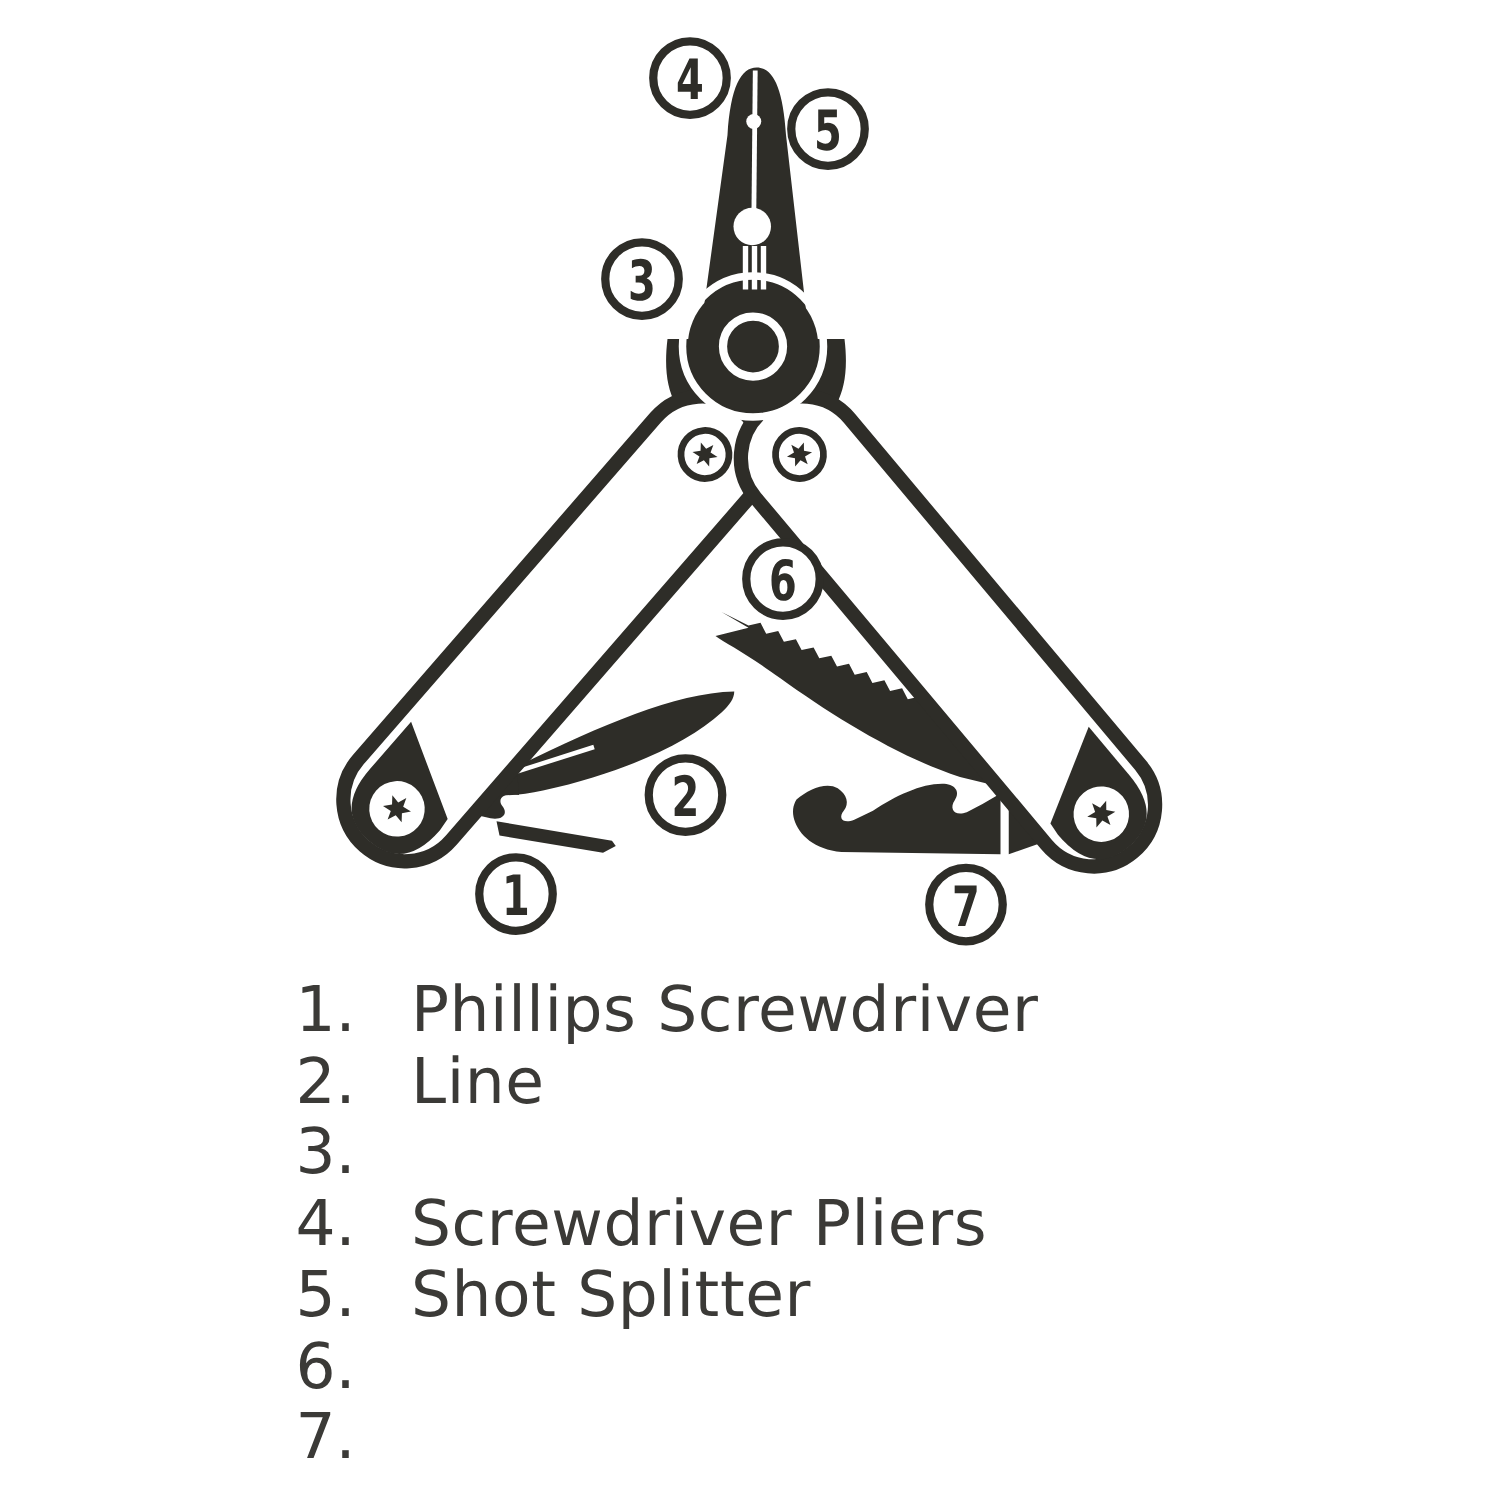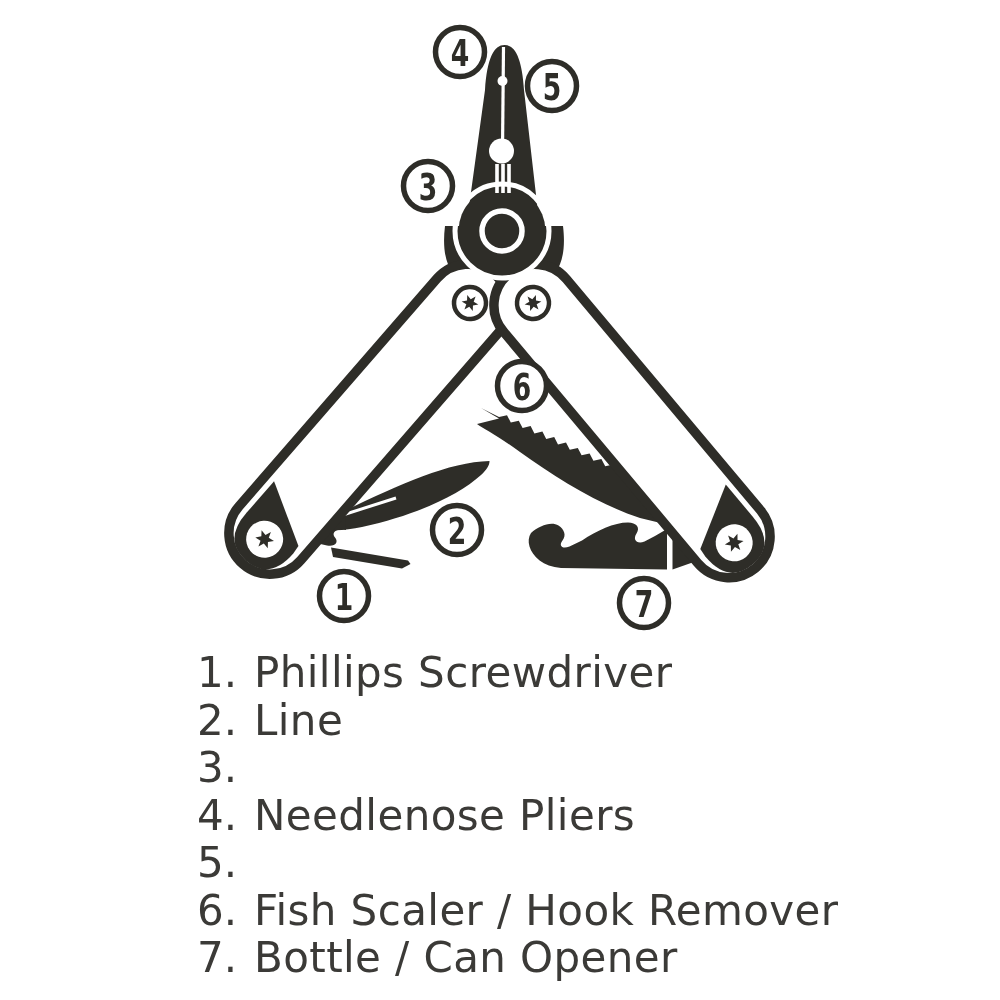--- a/index.html
+++ b/index.html
@@ -23,21 +23,21 @@
     fill:var(--ink,#2e2d28);
     text-anchor:middle;dominant-baseline:central;
   }
   .legend{
     position:absolute;left:175px;top:649px;
     color:var(--text,#3b3a37);
     font-size:42px;line-height:47.5px;font-weight:400;
   }
   .legend .row{display:flex;}
   .legend .num{width:62px;text-align:right;}
-  .legend .lbl{margin-left:17px;letter-spacing:0.4px;white-space:nowrap;}
+  .legend .lbl{margin-left:37px;letter-spacing:0.4px;white-space:nowrap;}
 </style>
 </head>
 <body>
 
 <div class="canvas">
 
   <svg width="1000" height="1000" viewBox="0 0 1000 1000">
 
     <defs>
       <path id="star6" d="M 0,-10 L -2.3,-3.98 L -8.66,-5 L -4.6,0 L -8.66,5 L -2.3,3.98 L 0,10 L 2.3,3.98 L 8.66,5 L 4.6,0 L 8.66,-5 L 2.3,-3.98 Z"></path>
@@ -170,27 +170,26 @@
     </div>
     <div class="row">
       <span class="num">2.</span>
       <span class="lbl">Line</span>
     </div>
     <div class="row">
       <span class="num">3.</span>
     </div>
     <div class="row">
       <span class="num">4.</span>
-      <span class="lbl">Needlenose Pliers</span>
+      <span class="lbl">Screwdriver Pliers</span>
     </div>
     <div class="row">
       <span class="num">5.</span>
+      <span class="lbl">Shot Splitter</span>
     </div>
     <div class="row">
       <span class="num">6.</span>
-      <span class="lbl">Fish Scaler / Hook Remover</span>
     </div>
     <div class="row">
       <span class="num">7.</span>
-      <span class="lbl">Bottle / Can Opener</span>
     </div>
   </div>
 </div>
 
 </body></html>

